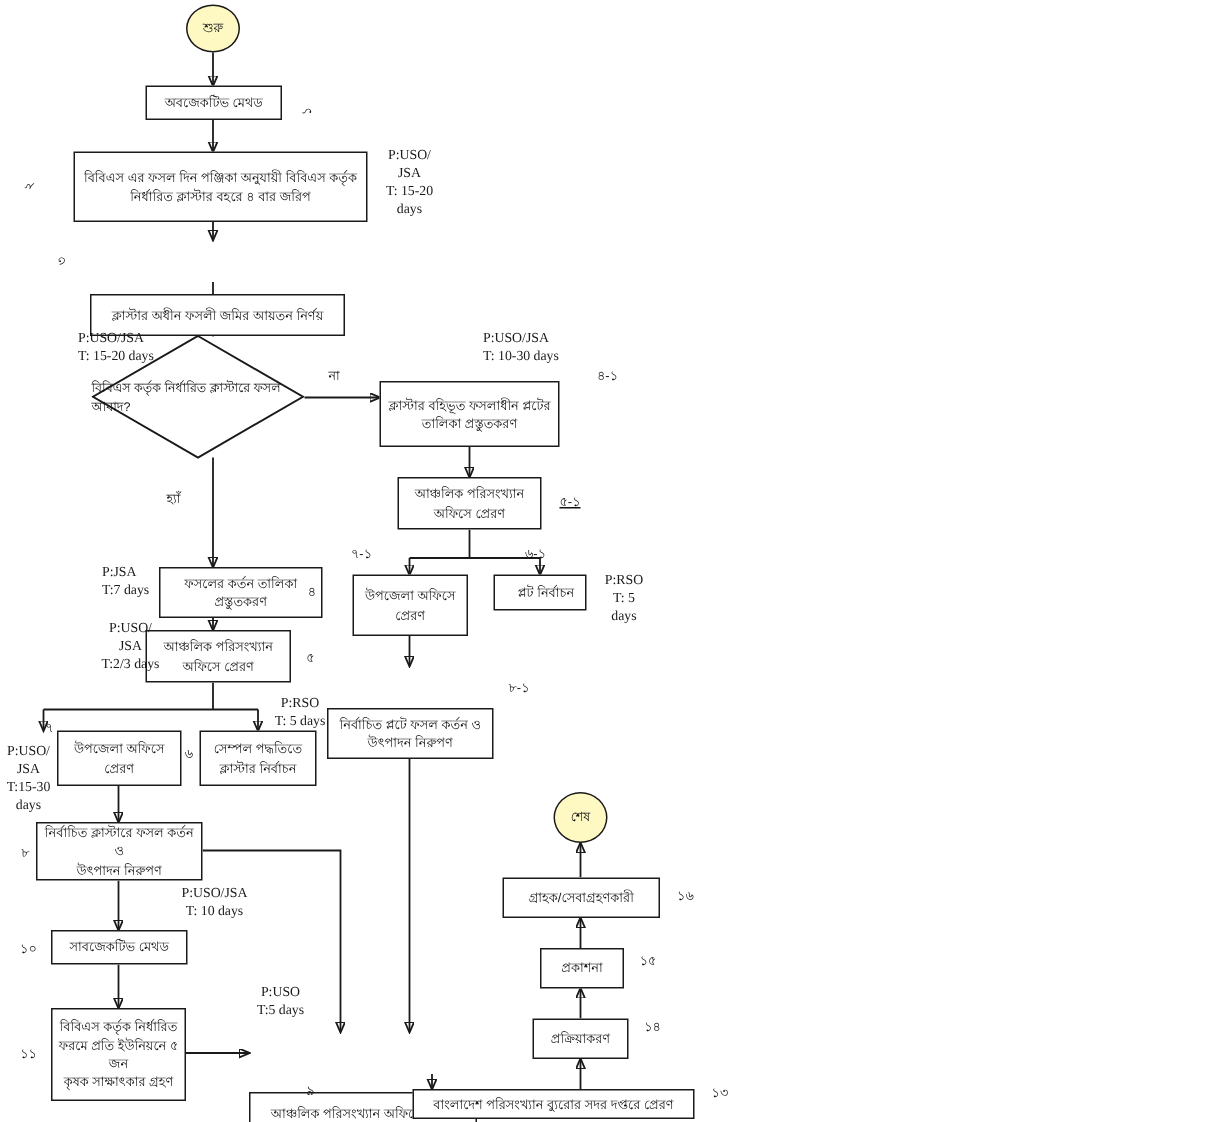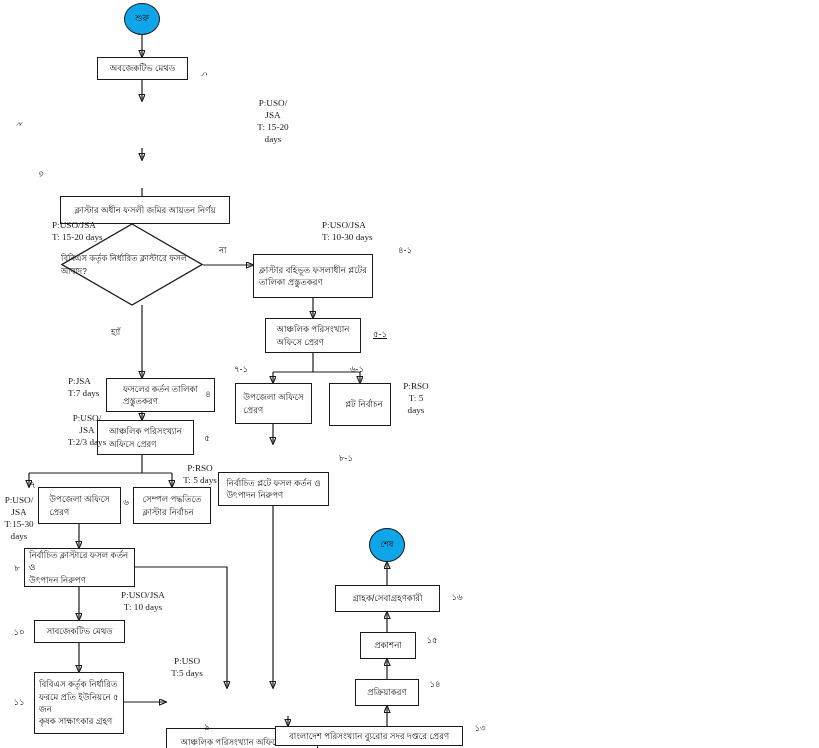--- a/index.html
+++ b/index.html
@@ -17,33 +17,33 @@
   }
   
   .node {
     position: absolute;
     box-sizing: border-box;
     border: 1.3px solid #1a1a1a;
     background: #ffffff;
     display: flex;
     align-items: center;
     justify-content: center;
-    text-align: left;
+    text-align: center;
     font-size: 8.6px;
     line-height: 1.45;
     color: #111111;
     padding: 2px 4px;
   }
   .node span { display: block; }
   .terminator {
     position: absolute;
     box-sizing: border-box;
     border: 1.3px solid #1a1a1a;
     border-radius: 50%;
-    background: #0ea5e9;
+    background: #fef9c3;
     display: flex;
     align-items: center;
     justify-content: center;
     text-align: center;
     font-size: 8.4px;
     color: #111111;
   }
   .diamond-wrap {
     position: absolute;
   }
@@ -169,20 +169,26 @@
 
   <div class="terminator" style="left:369px; top:528px; width:36px; height:34px;">
     <span>শেষ</span>
   </div>
 
   <div class="node" style="left:97px; top:57px; width:91px; height:23px;">
     <span>অবজেকটিভ মেথড</span>
   </div>
   <div class="step-no rot" style="left:197px; top:67px; width:16px;">১</div>
 
+  <div class="node" style="left:49px; top:101px; width:196px; height:47px;">
+    <div>
+      <span>বিবিএস এর ফসল দিন পঞ্জিকা অনুযায়ী বিবিএস কর্তৃক</span>
+      <span>নির্ধারিত ক্লাস্টার বহরে ৪ বার জরিপ</span>
+    </div>
+  </div>
   <div class="step-no rot" style="left:12px; top:117px; width:16px;">২</div>
   <div class="ann" style="left:243px; top:97px; width:60px;">P:USO/
 JSA
 T: 15-20
 days</div>
 
   <div class="node" style="left:60px; top:160px; width:170px; height:28px;margin-top:36px;">
     <span>ক্লাস্টার অধীন ফসলী জমির আয়তন নির্ণয়</span>
   </div>
   <div class="step-no rot" style="left:34px; top:167px; width:16px;">৩</div>
@@ -289,21 +295,21 @@
   <div class="step-no" style="left:367px; top:328px; width:26px;text-decoration:underline;">৫-১</div>
 
   <div class="node" style="left:235px; top:383px; width:77px; height:41px;">
     <div>
       <span>উপজেলা অফিসে</span>
       <span>প্রেরণ</span>
     </div>
   </div>
   <div class="step-no" style="left:228px; top:363px; width:26px;">৭-১</div>
 
-  <div class="node" style="left:329px; top:383px; width:62px; height:43px;padding-left:12px;">
+  <div class="node" style="left:329px; top:383px; width:62px; height:24px;padding-left:12px;">
     <span>প্লট নির্বাচন</span>
   </div>
   <div class="step-no" style="left:344px; top:363px; width:26px;">৬-১</div>
   <div class="ann" style="left:393px; top:380px; width:46px;">P:RSO
 T: 5
 days</div>
 
   <div class="node" style="left:218px; top:444px; width:111px; height:34px;margin-top:28px;">
     <div>
       <span>নির্বাচিত প্লটে ফসল কর্তন ও</span>

